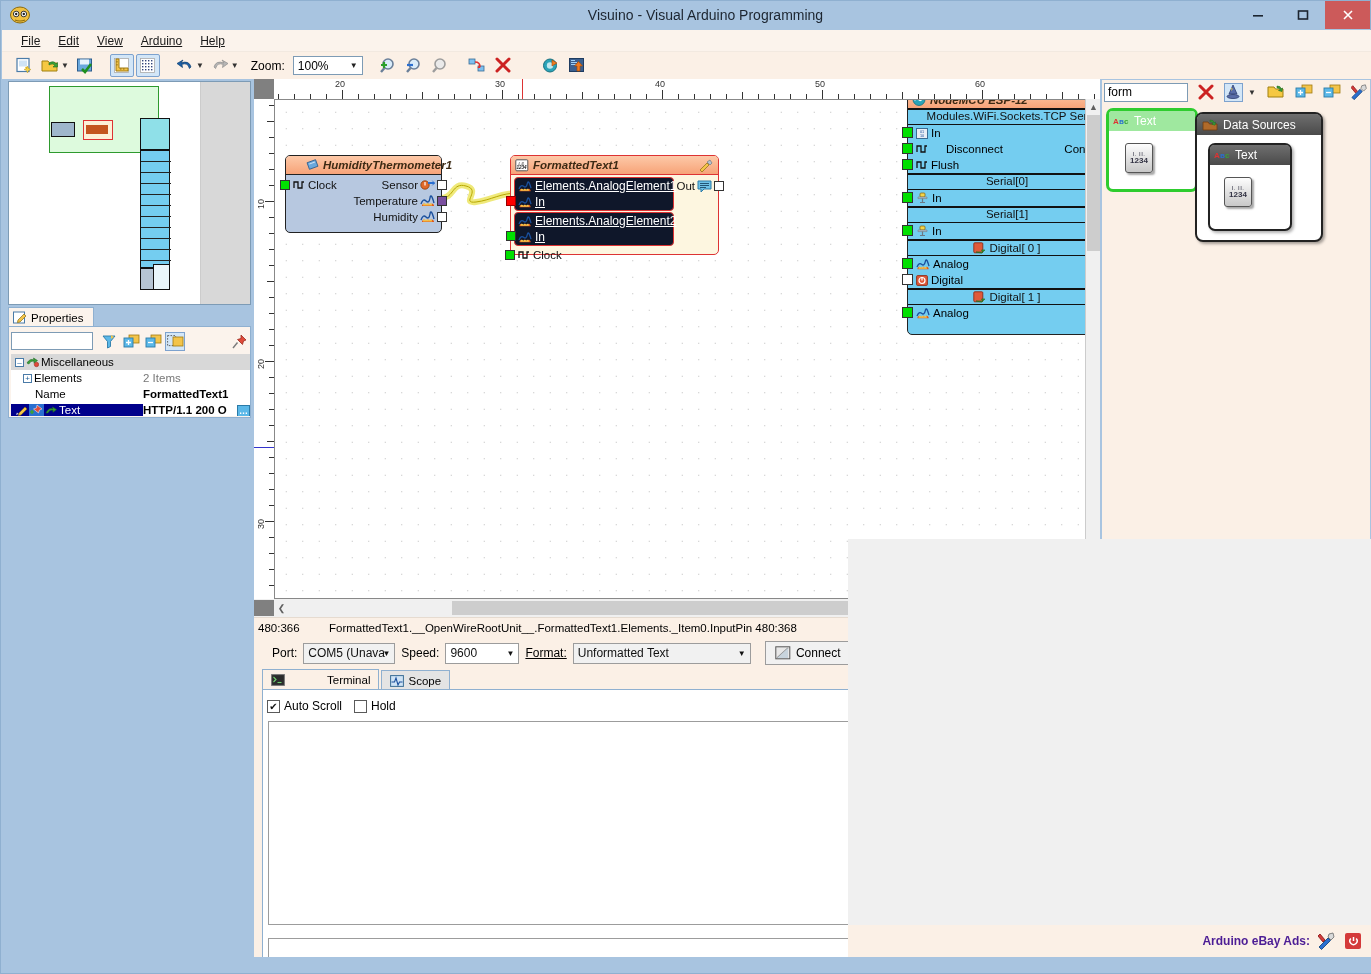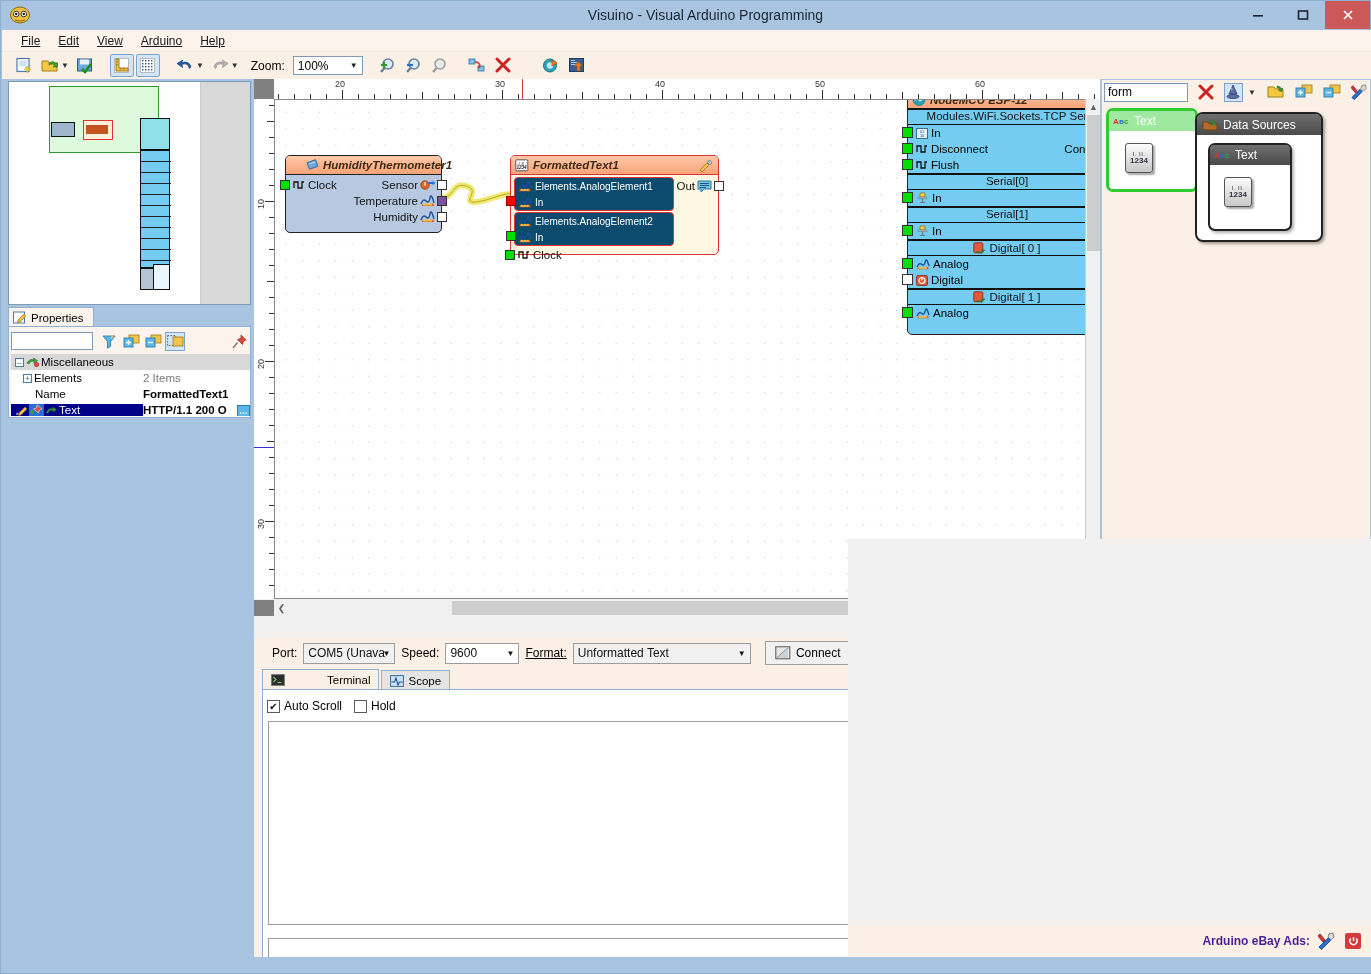--- a/index.html
+++ b/index.html
@@ -188,22 +188,22 @@
   #comp-thermo .body { position:relative; height:58px; }
   .thermo-pin-left { position:absolute; left:-6px; display:flex; align-items:center; gap:3px; }
   .thermo-pin-right { position:absolute; right:-6px; display:flex; align-items:center; gap:2px; }
   
   #comp-ftext {
     left:235px; top:55px; width:209px; height:100px;
     background:#fdf6e0; border:1px solid #d33;
   }
   #comp-ftext .comp-hdr { border-bottom:1px solid #d33; }
   .elembox {
-    position:absolute; background:#0c4a6e; border:1px solid #d33; border-radius:4px;
-    color:#fff; font-size:10px;
+    position:absolute; background:#0f172a; border:1px solid #d33; border-radius:4px;
+    color:#fff; font-size:12px;text-decoration:underline;
   }
   .elembox .ln { height:16px; display:flex; align-items:center; gap:3px; padding-left:3px; }
   
   #comp-nodemcu {
     left:632px; top:-10px; width:200px; height:245px;
     background:#74cdf0; border:1px solid #222;
   }
   #comp-nodemcu .comp-hdr { border-bottom:2px solid #111; }
   .nm-section-title {
     height:15px; text-align:center; font-size:11.5px; color:#111;
@@ -957,21 +957,21 @@
                   <rect x="0.5" y="0.5" width="11" height="10" fill="#e8eef5" stroke="#3a6d94" stroke-width="1"></rect>
                   <text x="6" y="4.6" font-size="3.8" text-anchor="middle" fill="#1a4f9c" font-family="Liberation Sans">01</text>
                   <text x="6" y="9" font-size="3.8" text-anchor="middle" fill="#1a4f9c" font-family="Liberation Sans">10</text>
                 </svg>
               </span>
               <span>In</span>
             </span>
           </div>
           <div class="nm-row">
             <span class="nm-pin" style="background:#00e000;top:2px;"></span>
-            <span style="margin-left:8px;display:flex;align-items:center;gap:3px;">
+            <span style="margin-left:8px;display:flex;align-items:center;gap:18px;">
               <span>
                 <svg width="12" height="10" viewBox="0 0 12 10">
                     <path d="M1 8 v-6 h4 v6 h4 v-6 h2" stroke="#111" stroke-width="1.3" fill="none"></path>
                   </svg>
               </span>
               <span>Disconnect</span>
             </span>
             <span style="margin-left:auto;margin-right:2px;">Connec</span>
           </div>
           <div class="nm-row">
@@ -1089,20 +1089,24 @@
       <div class="sb-arrow" style="left:0;bottom:0;">▼</div>
     </div>
 
     <div id="corner-box"></div>
     <div id="hscroll">
       <div class="sb-arrow" style="left:0;top:0;height:16px;">❮</div>
       <div class="thumb"></div>
       <div class="sb-arrow" style="right:0;top:0;height:16px;">❯</div>
     </div>
 
+    <div id="statusline">
+      <span id="status-coord">480:366</span>
+      <span>FormattedText1.__OpenWireRootUnit__.FormattedText1.Elements._Item0.InputPin 480:368</span>
+    </div>
 
     <div id="serial">
       <div id="serial-controls">
         <span class="lbl">Port:</span>
         <div class="combo" id="combo-port">
           <span>COM5 (Unava</span>
           <span class="arrow">▼</span>
         </div>
         <span class="lbl">Speed:</span>
         <div class="combo" id="combo-speed">

